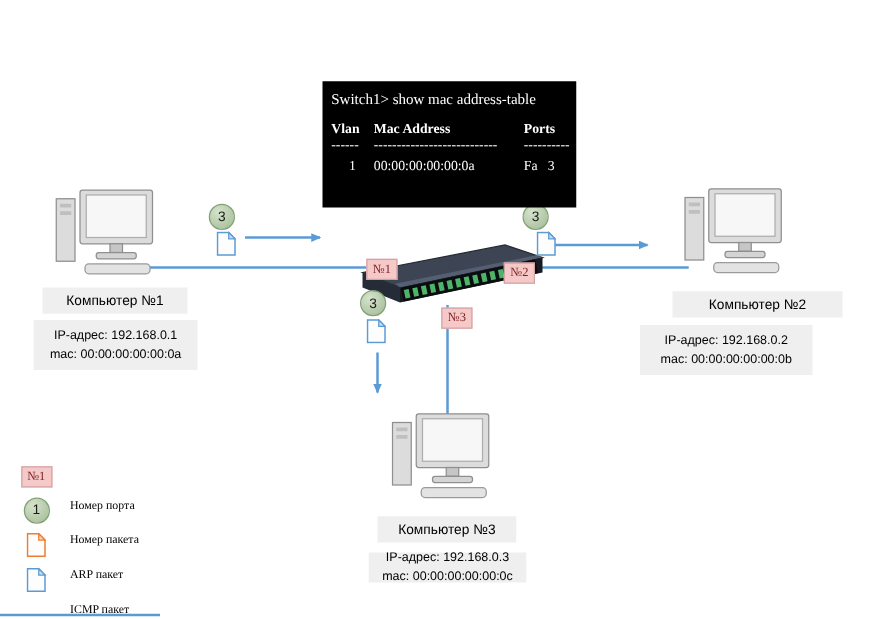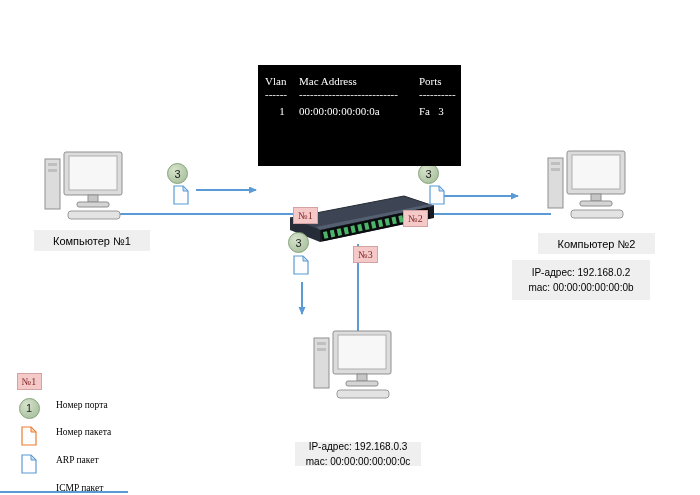--- a/index.html
+++ b/index.html
@@ -6,21 +6,21 @@
   .canvas{position:relative;width:700px;height:495px;background:#ffffff;overflow:hidden;
           font-family:"Liberation Sans",sans-serif;color:#000;}
   .overlay{position:absolute;left:0;top:0;z-index:1;pointer-events:none;}
 
   
   .terminal{position:absolute;left:258px;top:65px;width:203px;height:101px;background:#000;
             color:#fff;font-family:"Liberation Serif",serif;z-index:5;overflow:hidden;}
   .term-cmd{padding:7px 0 0 7px;font-size:12px;white-space:pre;}
   .tgrid{display:grid;grid-template-columns:34px 120px 1fr;padding-left:7px;font-size:11px;
          line-height:13px;white-space:pre;}
-  .tgrid.hdr{margin-top:10px;}
+  .tgrid.hdr{margin-top:10px;font-weight:bold;}
   .tgrid.data{margin-top:4px;}
   .center{text-align:center;}
 
   
   .icon-wrap{position:absolute;z-index:2;}
   .switch-wrap{position:absolute;left:286px;top:192px;z-index:2;}
   .badge{position:absolute;z-index:4;width:23px;height:15px;background:#f6c9c9;border:1px solid #d3a3a3;
          color:#7a1f1f;font:10px "Liberation Serif",serif;display:flex;align-items:center;justify-content:center;}
   .badge.inline{position:static;}
   .pkt-num{position:absolute;z-index:3;width:19px;height:19px;border-radius:50%;
@@ -72,20 +72,21 @@
 
     <line x1="118" y1="214" x2="551" y2="214" stroke="#5b9bd5" stroke-width="2"></line>
     <line x1="358" y1="244" x2="358" y2="333" stroke="#5b9bd5" stroke-width="2"></line>
     <line x1="196" y1="190" x2="256" y2="190" stroke="#5b9bd5" stroke-width="2" marker-end="url(#arr)"></line>
     <line x1="441" y1="196" x2="518" y2="196" stroke="#5b9bd5" stroke-width="2" marker-end="url(#arr)"></line>
     <line x1="302" y1="282" x2="302" y2="314" stroke="#5b9bd5" stroke-width="2" marker-end="url(#arr)"></line>
     <line x1="0" y1="492" x2="128" y2="492" stroke="#5b9bd5" stroke-width="2"></line>
   </svg>
 
   <div class="terminal">
+    <div class="term-cmd">Switch1&gt; show mac address-table</div>
     <div class="tgrid hdr">
       <span>Vlan</span>
       <span>Mac Address</span>
       <span>Ports</span>
     </div>
     <div class="tgrid">
       <span>------</span>
       <span>---------------------------</span>
       <span>----------</span>
     </div>
@@ -93,33 +94,38 @@
       <span class="center">1</span>
       <span>00:00:00:00:00:0a</span>
       <span>Fa   3</span>
     </div>
   </div>
 
   <svg class="icon-wrap" style="left:44px;top:151px" width="80" height="70" viewBox="0 0 80 70">
       <use href="#pc"></use>
     </svg>
   <div class="gbox tbox" style="left:34px;top:230px;width:116px;height:21px">Компьютер №1</div>
+  <div class="gbox ibox" style="left:27px;top:256px;width:131px;height:40px">
+    <span>IP-адрес: 192.168.0.1</span>
+    <span>mac: 00:00:00:00:00:0a</span>
+  </div>
 
   <svg class="icon-wrap" style="left:547px;top:150px" width="80" height="70" viewBox="0 0 80 70">
       <use href="#pc"></use>
     </svg>
-  <div class="gbox tbox" style="left:538px;top:233px;width:117px;height:21px">Компьютер №2</div>
+  <div class="gbox tbox" style="left:538px;top:233px;width:136px;height:21px">Компьютер №2</div>
   <div class="gbox ibox" style="left:512px;top:260px;width:138px;height:40px">
     <span>IP-адрес: 192.168.0.2</span>
     <span>mac: 00:00:00:00:00:0b</span>
   </div>
 
   <svg class="icon-wrap" style="left:313px;top:330px" width="80" height="70" viewBox="0 0 80 70">
       <use href="#pc"></use>
     </svg>
+  <div class="gbox tbox" style="left:302px;top:413px;width:111px;height:21px">Компьютер №3</div>
   <div class="gbox ibox" style="left:295px;top:442px;width:126px;height:24px">
     <span>IP-адрес: 192.168.0.3</span>
     <span>mac: 00:00:00:00:00:0c</span>
   </div>
 
   <svg class="switch-wrap" width="152" height="58" viewBox="0 0 152 58">
     <polygon points="4,26 118,4 148,14 34,38" fill="#3d4554" stroke="#252a33" stroke-width="1"></polygon>
     <polygon points="30,35 144,12 148,14 34,38" fill="#545f71"></polygon>
     <polygon points="34,38 148,14 148,26 34,50" fill="#181c22"></polygon>
     <polygon points="4,26 34,38 34,50 4,38" fill="#262c37"></polygon>

